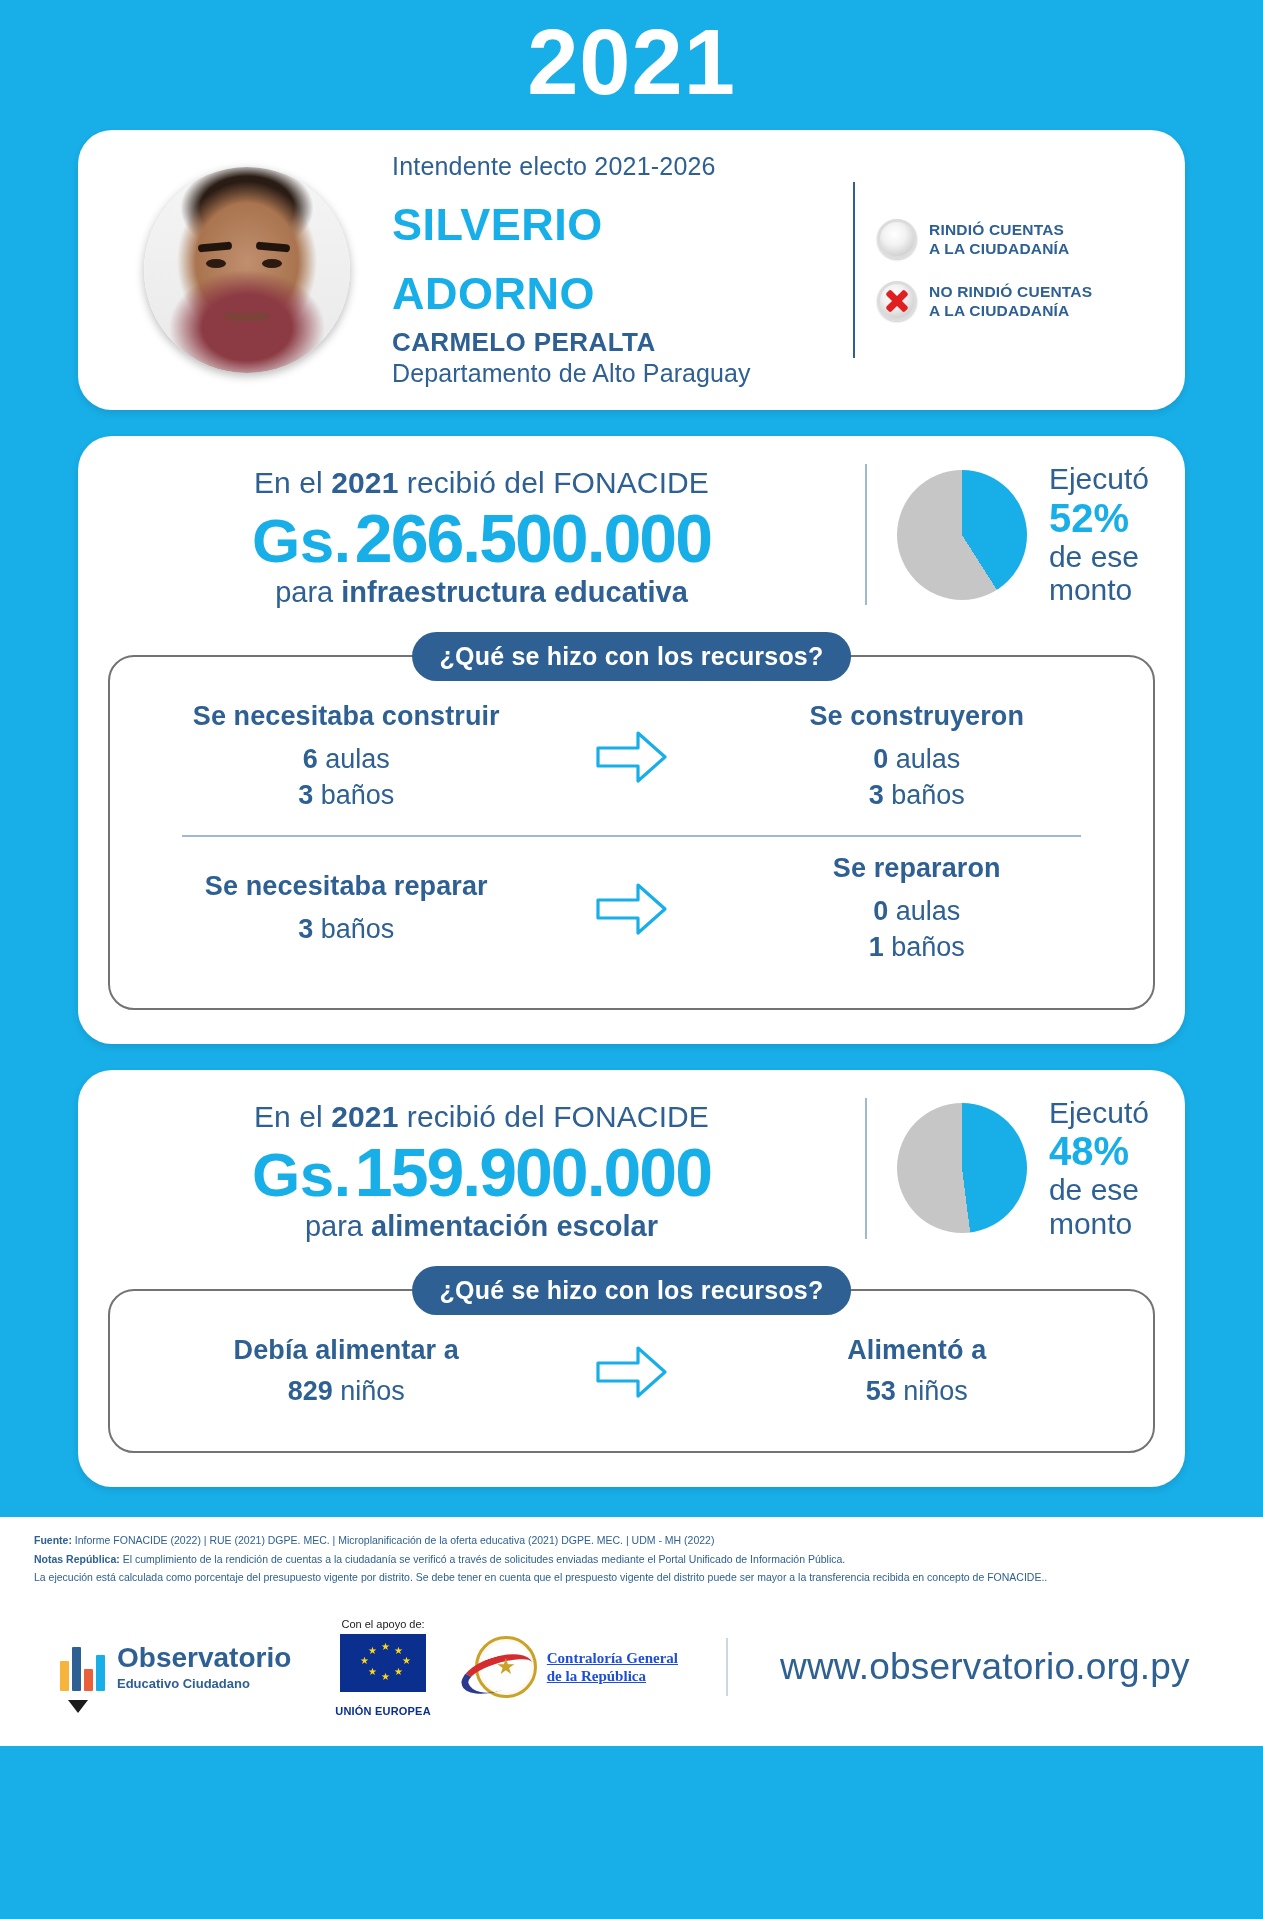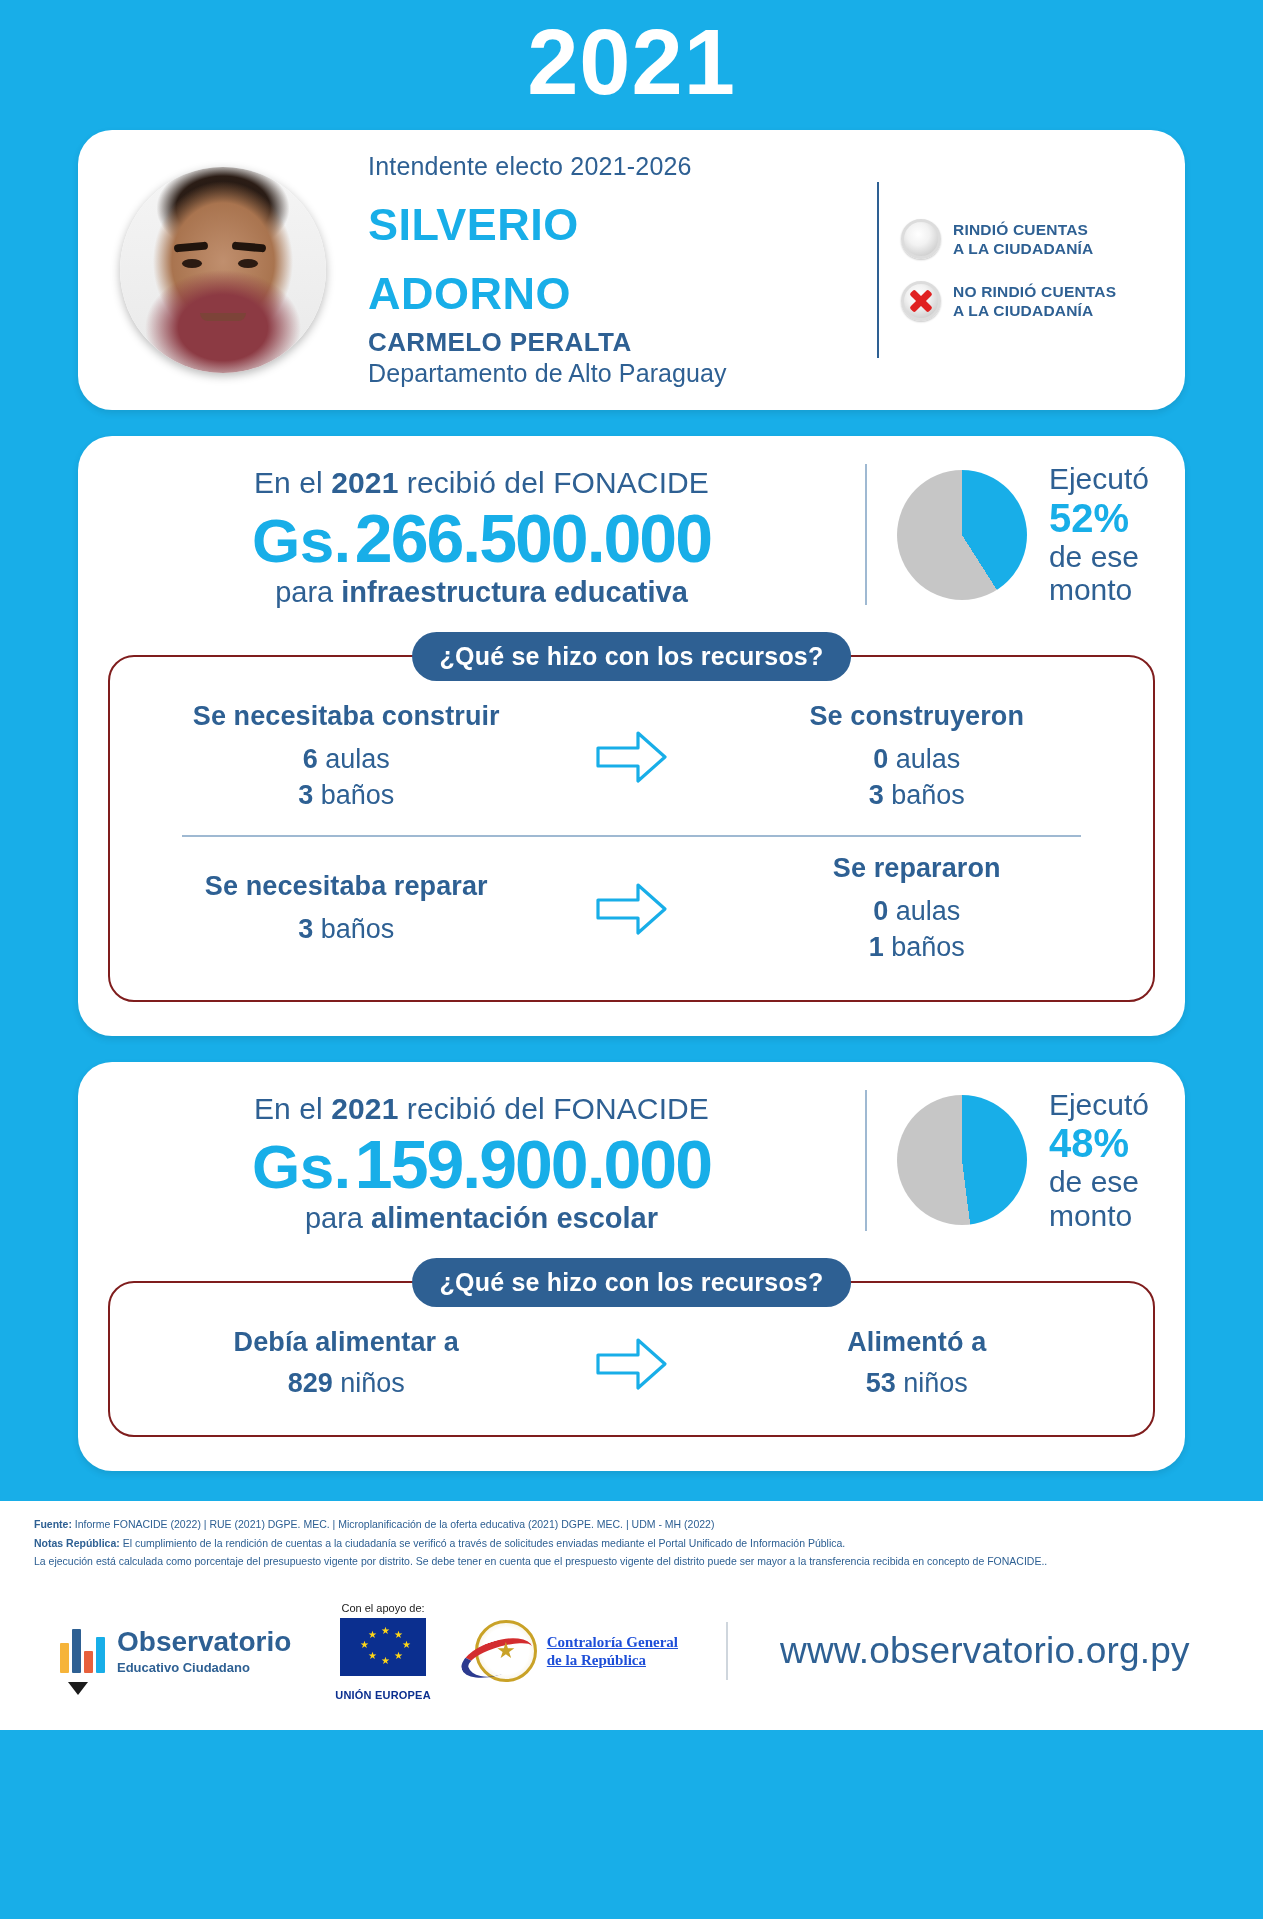--- a/index.html
+++ b/index.html
@@ -33,21 +33,21 @@
     margin: 0 78px;
     box-shadow: 0 3px 7px rgba(0,0,0,0.10);
   }
 
   
   .profile-card {
     margin-top: 22px;
     height: 280px;
     display: flex;
     align-items: center;
-    padding: 0 22px;
+    padding: 0 46px;
   }
   .avatar-wrap {
     width: 206px; height: 206px;
     border-radius: 50%;
     background: #ffffff;
     box-shadow: 0 3px 10px rgba(0,0,0,0.28);
     overflow: hidden;
     flex: 0 0 auto;
     margin-left: 20px;
     position: relative;
@@ -197,24 +197,24 @@
     gap: 22px;
     padding-right: 6px;
   }
   .pie { width: 130px; height: 130px; border-radius: 50%; flex: 0 0 auto; }
   .exec-text { color: #2E6093; font-size: 30px; font-weight: 400; line-height: 1.12; }
   .exec-pct { color: #18AEE8; font-size: 40px; font-weight: 800; line-height: 1.1; }
 
   
   .inner-panel {
     position: relative;
-    border: 2px solid #7f1d1d;
+    border: 2px solid #737373;
     border-radius: 26px;
     margin-top: 46px;
-    padding: 40px 26px 24px;
+    padding: 40px 26px 32px;
   }
   .panel-badge {
     position: absolute;
     top: -25px; left: 50%;
     transform: translateX(-50%);
     background: #2E6093;
     color: #ffffff;
     font-size: 25px;
     font-weight: 700;
     padding: 10px 28px;
@@ -264,21 +264,21 @@
 
   
   .logobar {
     background: #ffffff;
     display: flex;
     align-items: center;
     padding: 18px 60px 26px;
     gap: 18px;
     height: 150px;
   }
-  .obs-logo { display: flex; align-items: center; gap: 12px; }
+  .obs-logo { display: flex; align-items: flex-end; gap: 12px; }
   .obs-bars { display: flex; align-items: flex-end; gap: 3px; height: 44px; position: relative; }
   .obs-bars i { display: block; width: 9px; border-radius: 1px; }
   .obs-bars i:nth-child(1) { height: 30px; background: #F6B43A; }
   .obs-bars i:nth-child(2) { height: 44px; background: #2E6093; }
   .obs-bars i:nth-child(3) { height: 22px; background: #E8603C; }
   .obs-bars i:nth-child(4) { height: 36px; background: #18AEE8; }
   .obs-caret {
     position: absolute; bottom: -22px; left: 8px;
     width: 0; height: 0;
     border-left: 10px solid transparent;

